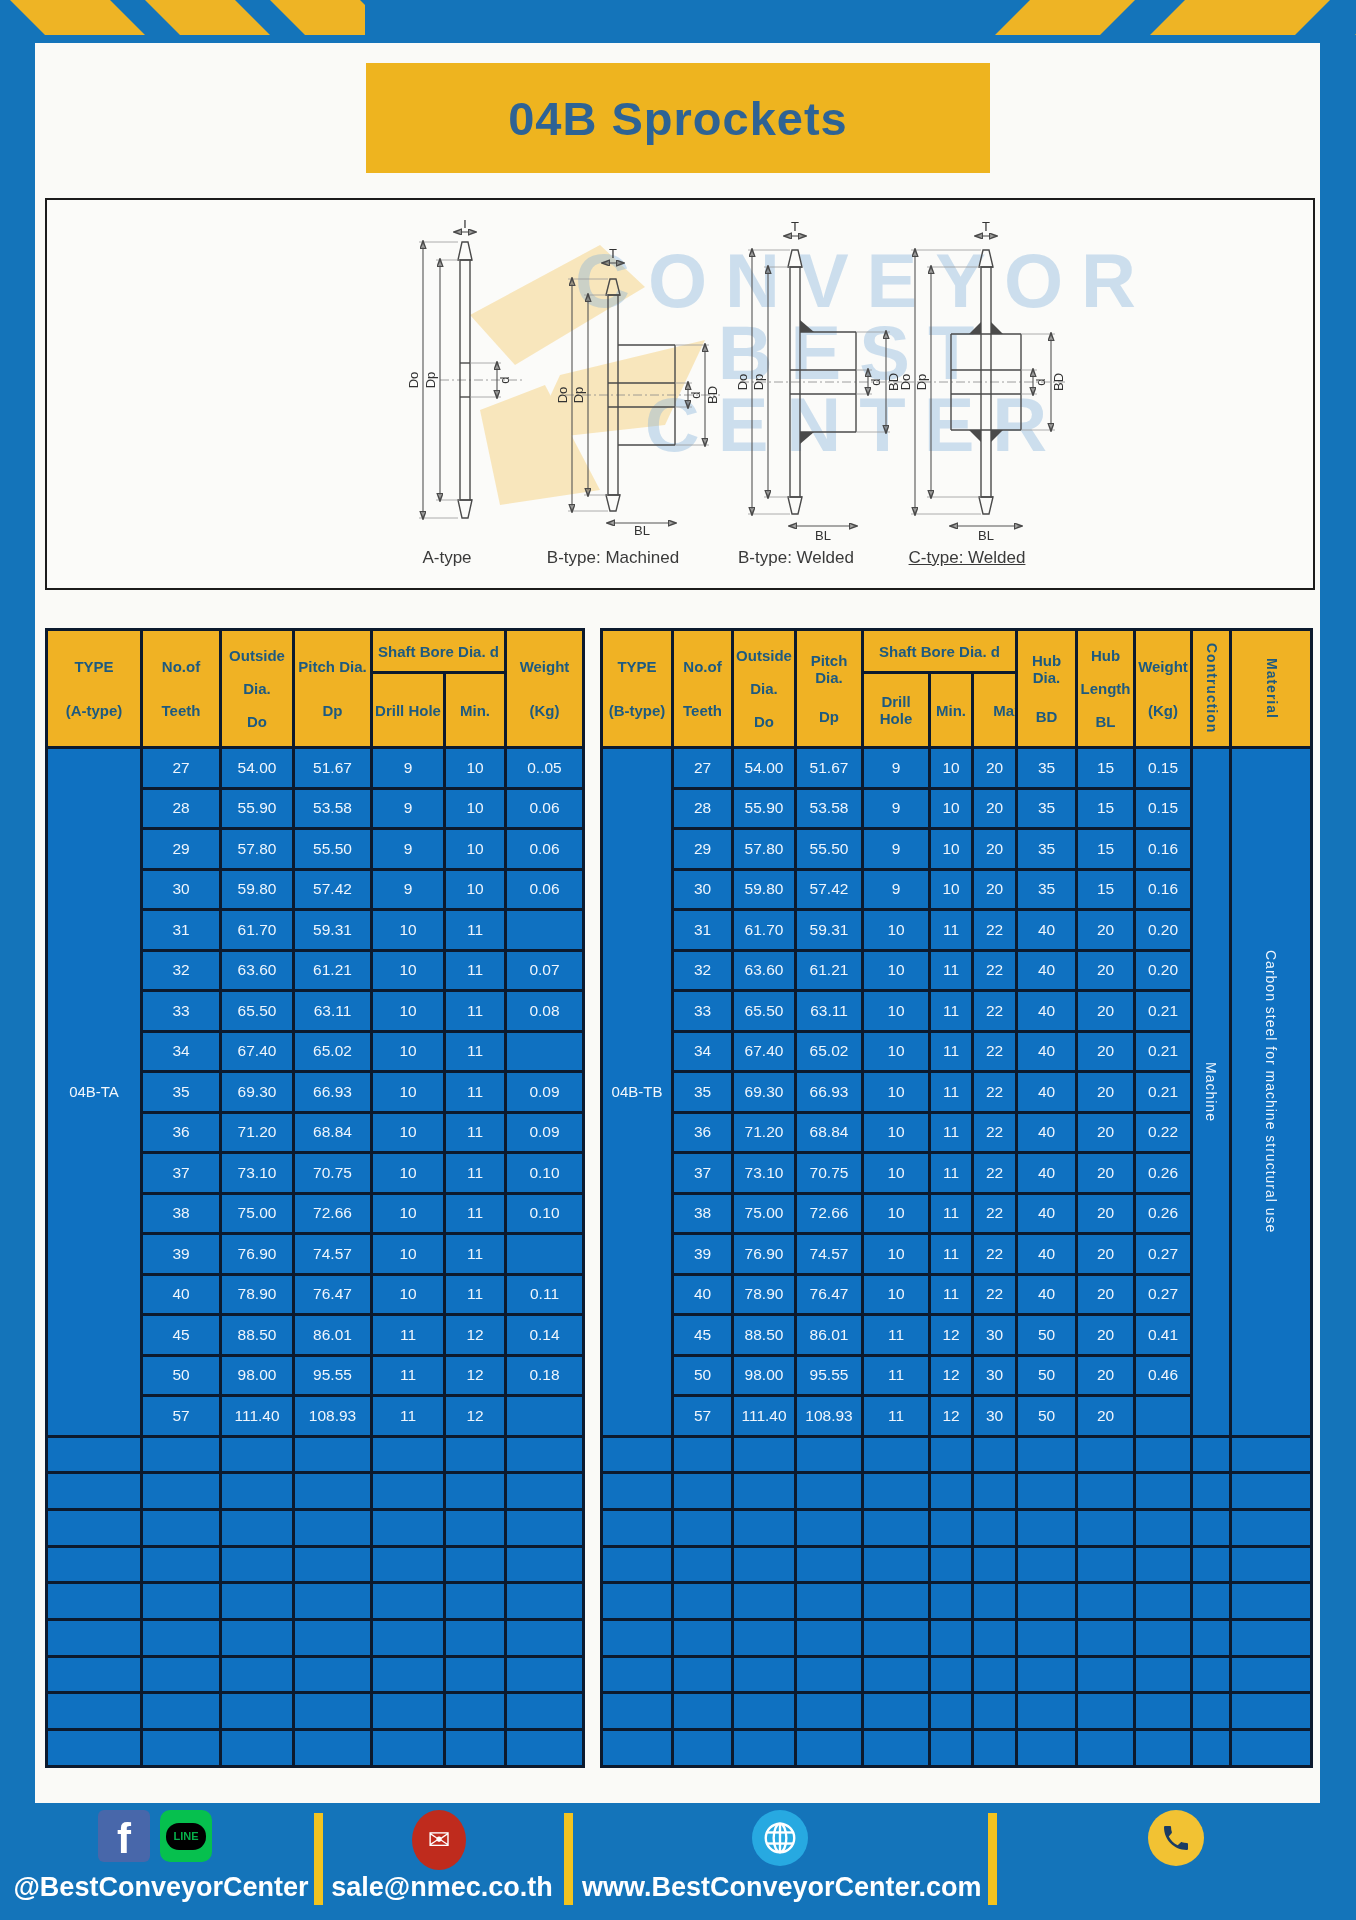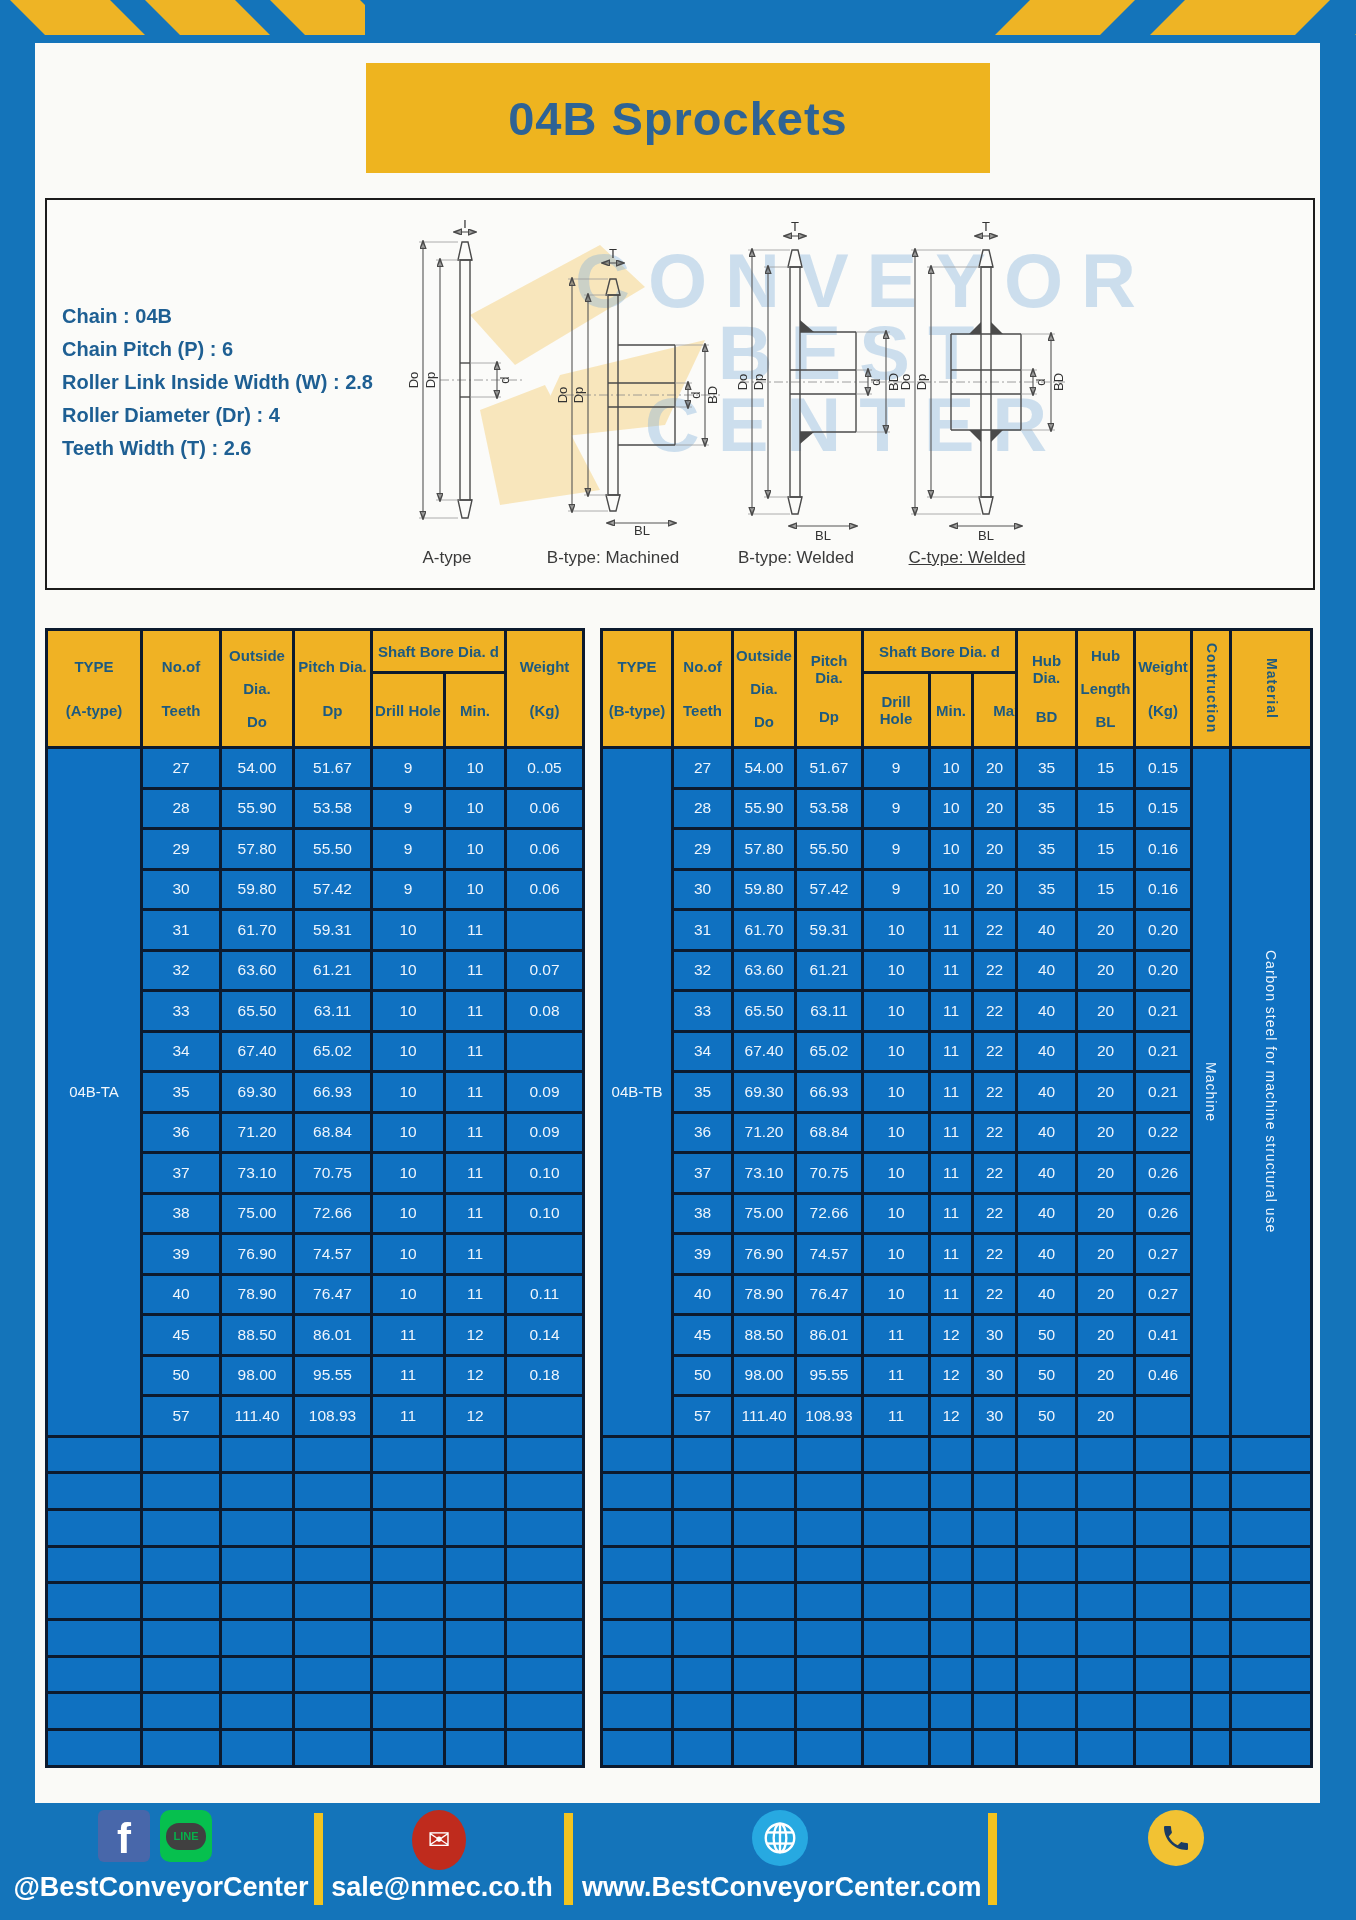--- a/index.html
+++ b/index.html
@@ -49,21 +49,21 @@
   .typeval{font-size:15px;color:#f2f7fc;}
   
   .footer{position:absolute;left:0;top:1803px;width:1356px;height:117px;background:#1474ba;}
   .fdiv{position:absolute;top:1813px;width:9px;height:92px;background:#f2c31f;}
   .ftext{position:absolute;top:1872px;text-align:center;color:#ffffff;font-weight:bold;font-size:27px;}
   .ficon{position:absolute;top:1810px;}
   .fb{width:52px;height:52px;border-radius:6px;background:#4867aa;color:#fff;display:flex;
       align-items:flex-end;justify-content:center;font-weight:bold;font-size:42px;line-height:46px;}
   .lineic{width:52px;height:52px;border-radius:10px;background:#06c04e;display:flex;
           align-items:center;justify-content:center;}
-  .lineic .bubble{width:40px;height:27px;background:#404040;border-radius:13px;display:flex;
+  .lineic .bubble{width:40px;height:27px;background:#000000;border-radius:13px;display:flex;
                   align-items:center;justify-content:center;color:#06b04a;font-size:11px;font-weight:bold;}
   .mail{width:54px;height:60px;border-radius:50%;background:#bf2b1d;display:flex;
         align-items:center;justify-content:center;color:#fff;font-size:27px;}
   .globe{width:56px;height:56px;border-radius:50%;background:#27a9e1;display:flex;
          align-items:center;justify-content:center;}
   .phone{width:56px;height:56px;border-radius:50%;background:#f2c233;display:flex;
          align-items:center;justify-content:center;}
 </style>
 </head>
 <body>
@@ -97,27 +97,20 @@
       <polygon points="130,150 275,115 235,200 100,215"></polygon>
       <polygon points="50,185 115,160 170,265 70,280"></polygon>
     </g>
   </svg>
   <div class="wm-text">
     <div>CONVEYOR</div>
     <div>BEST</div>
     <div>CENTER</div>
   </div>
 
-  <div class="specs">
-    <div>Chain  : 04B</div>
-    <div>Chain Pitch (P)  :  6</div>
-    <div>Roller Link Inside Width (W)  :  2.8</div>
-    <div>Roller Diameter (Dr)  : 4</div>
-    <div>Teeth Width (T)  :  2.6</div>
-  </div>
 
   <svg class="drw" style="left:385px;top:220px;" width="150" height="315" viewBox="0 0 150 315">
     <defs>
         <marker id="ar-a" markerWidth="8" markerHeight="8" refX="6" refY="3" orient="auto-start-reverse">
       <path d="M0,0.5 L7,3 L0,5.5 z" fill="#555" stroke="none"></path>
         </marker>
       </defs>
     <line class="cl" x1="55" y1="160" x2="140" y2="160"></line>
     <polygon class="o" points="73,40 77,22 83,22 87,40"></polygon>
     <polygon class="o" points="73,280 77,298 83,298 87,280"></polygon>

